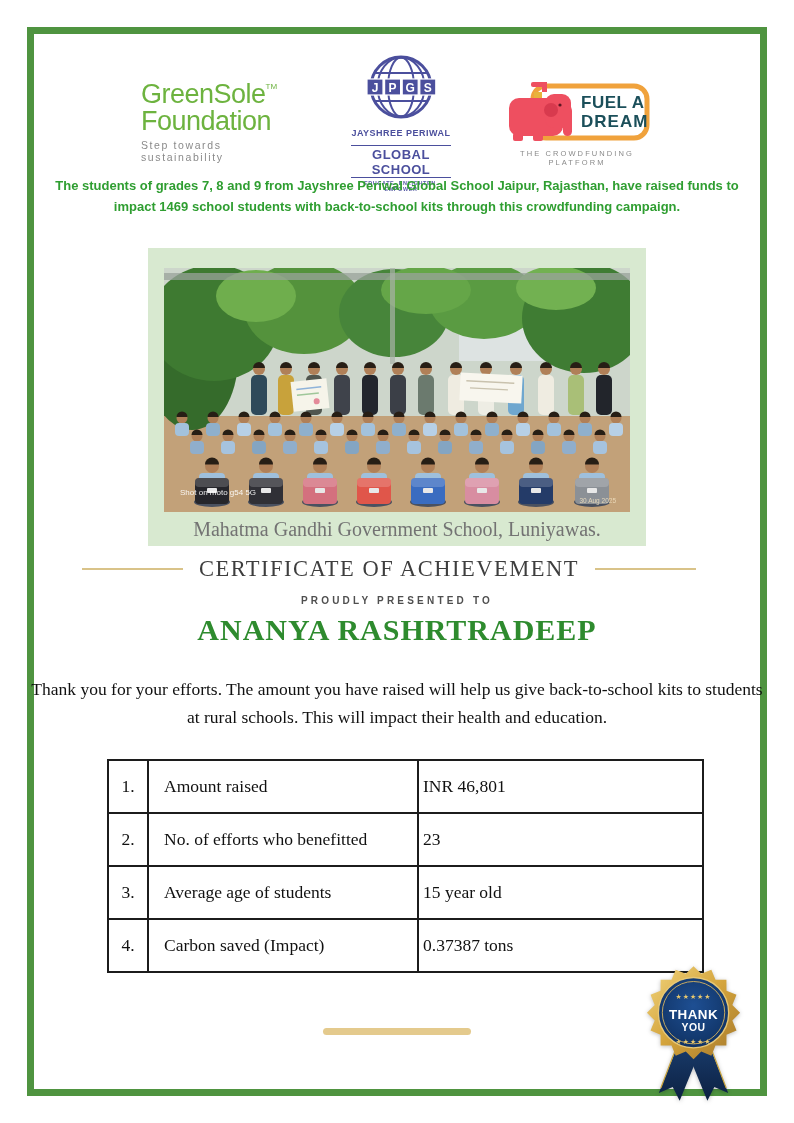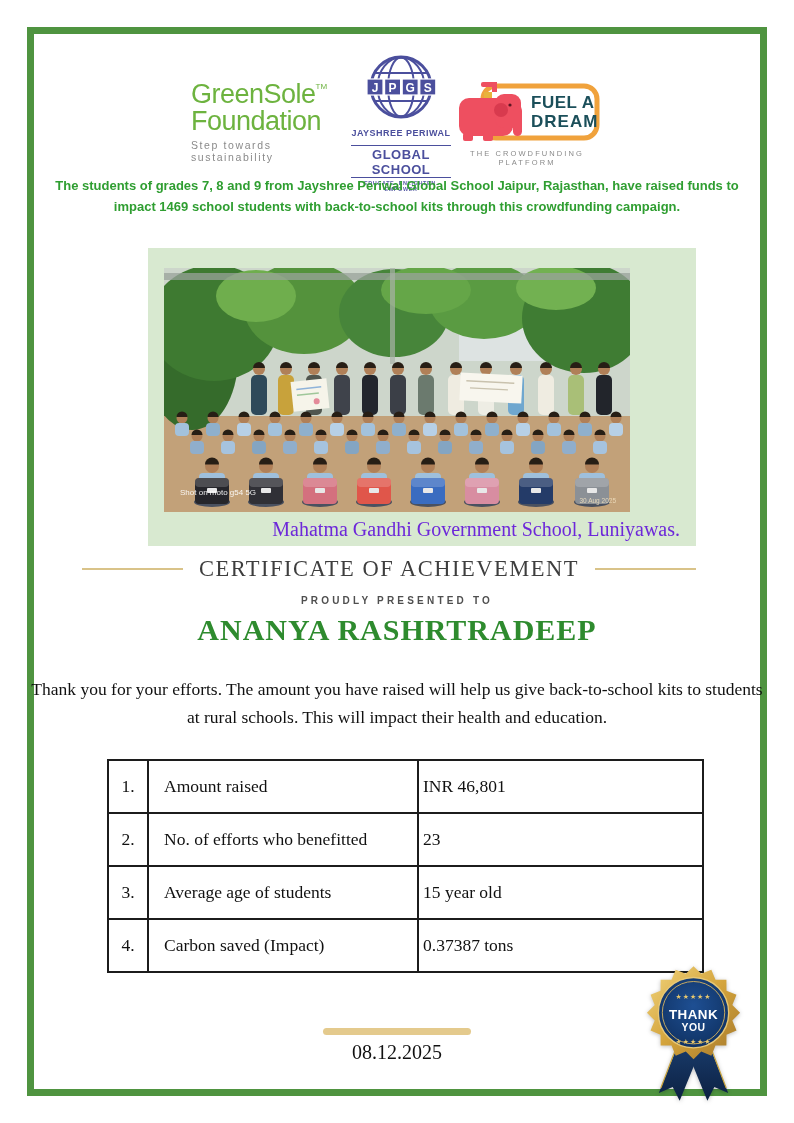--- a/index.html
+++ b/index.html
@@ -3,44 +3,44 @@
 <meta charset="utf-8">
 <style>
   html,body{margin:0;padding:0;background:#ffffff;}
   .page{position:relative;width:794px;height:1123px;background:#ffffff;overflow:hidden;
         font-family:"Liberation Serif",serif;}
   .green-frame{position:absolute;left:27px;top:27px;right:27px;bottom:27px;
         border:7px solid #4f9440;z-index:1;}
 
   
   .logos{position:absolute;top:52px;left:0;right:0;display:flex;justify-content:center;
-         align-items:center;z-index:2;}
+         align-items:center;gap:50px;z-index:2;}
   .gs-logo{font-family:"Liberation Sans",sans-serif;text-align:left;width:160px;}
   .gs-name{color:#6db33f;font-size:27px;font-weight:500;line-height:1.0;letter-spacing:-0.5px;}
   .gs-tm{font-size:8px;vertical-align:14px;color:#6db33f;letter-spacing:0;}
   .gs-tag{color:#8a8a8a;font-size:10.5px;letter-spacing:1.6px;margin-top:4px;}
 
   .jpgs-logo{width:100px;text-align:center;color:#4b4f9d;font-family:"Liberation Sans",sans-serif;}
   .jpgs-l1{font-size:9px;font-weight:bold;letter-spacing:0.5px;border-bottom:1px solid #4b4f9d;padding-bottom:7px;}
   .jpgs-l2{font-size:13px;font-weight:bold;letter-spacing:0.5px;border-bottom:1px solid #4b4f9d;padding:1px 0 0;}
   .jpgs-l3{font-size:5.5px;font-weight:bold;letter-spacing:0.6px;margin-top:2px;color:#585ca5;}
 
   .fad-logo{width:152px;text-align:center;font-family:"Liberation Sans",sans-serif;}
   .fad-tag{color:#8a8a8a;font-size:7.5px;letter-spacing:2.1px;margin-top:1px;}
 
   
   .intro{position:absolute;top:176px;left:36px;right:36px;text-align:center;
          font-family:"Liberation Sans",sans-serif;font-weight:bold;font-size:13px;
          line-height:1.58;color:#2f9e31;z-index:2;margin:0;}
 
   
-  .photo-card{position:absolute;top:248px;left:148px;width:548px;background:#d8e9d0;
+  .photo-card{position:absolute;top:248px;left:148px;width:498px;background:#d8e9d0;
               z-index:2;box-sizing:border-box;padding:20px 16px 0 16px;}
   .photo-card svg{display:block;width:466px;height:244px;background:#cdd6cb;}
-  .photo-caption{font-size:20px;color:#6d28d9;text-align:right;line-height:34px;height:34px;margin:0;}
+  .photo-caption{font-size:20px;color:#737373;text-align:center;line-height:34px;height:34px;margin:0;}
 
   
   .heading-row{position:absolute;top:556px;left:0;right:16px;display:flex;align-items:center;
                justify-content:center;gap:16px;z-index:2;}
   .gold-rule{width:101px;height:2px;background:#d9c389;}
   .cert-heading{font-size:22.5px;font-weight:400;color:#3e3e3e;letter-spacing:1.5px;margin:0;
                 font-family:"Liberation Serif",serif;}
   .presented{position:absolute;top:595px;left:0;right:0;text-align:center;
              font-family:"Liberation Sans",sans-serif;font-size:10px;letter-spacing:3.2px;
              color:#4f4f4f;font-weight:600;z-index:2;}
@@ -273,21 +273,20 @@
       </tr>
       <tr>
         <td class="c-num">4.</td>
         <td class="c-label">Carbon saved (Impact)</td>
         <td class="c-value">0.37387 tons</td>
       </tr>
     </tbody>
   </table>
 
   <div class="footer-line"></div>
-  <div class="date">08.12.2025</div>
 
   <svg class="badge" viewBox="0 0 105 145">
     <defs>
       <linearGradient id="goldG" x1="0" y1="0" x2="1" y2="1">
         <stop offset="0" stop-color="#f2d67f"></stop>
           <stop offset="0.5" stop-color="#d4a43c"></stop>
           <stop offset="1" stop-color="#a4772a"></stop>
       </linearGradient>
       <linearGradient id="ribG" x1="0" y1="0" x2="0" y2="1">
         <stop offset="0" stop-color="#1a3d6e"></stop>

